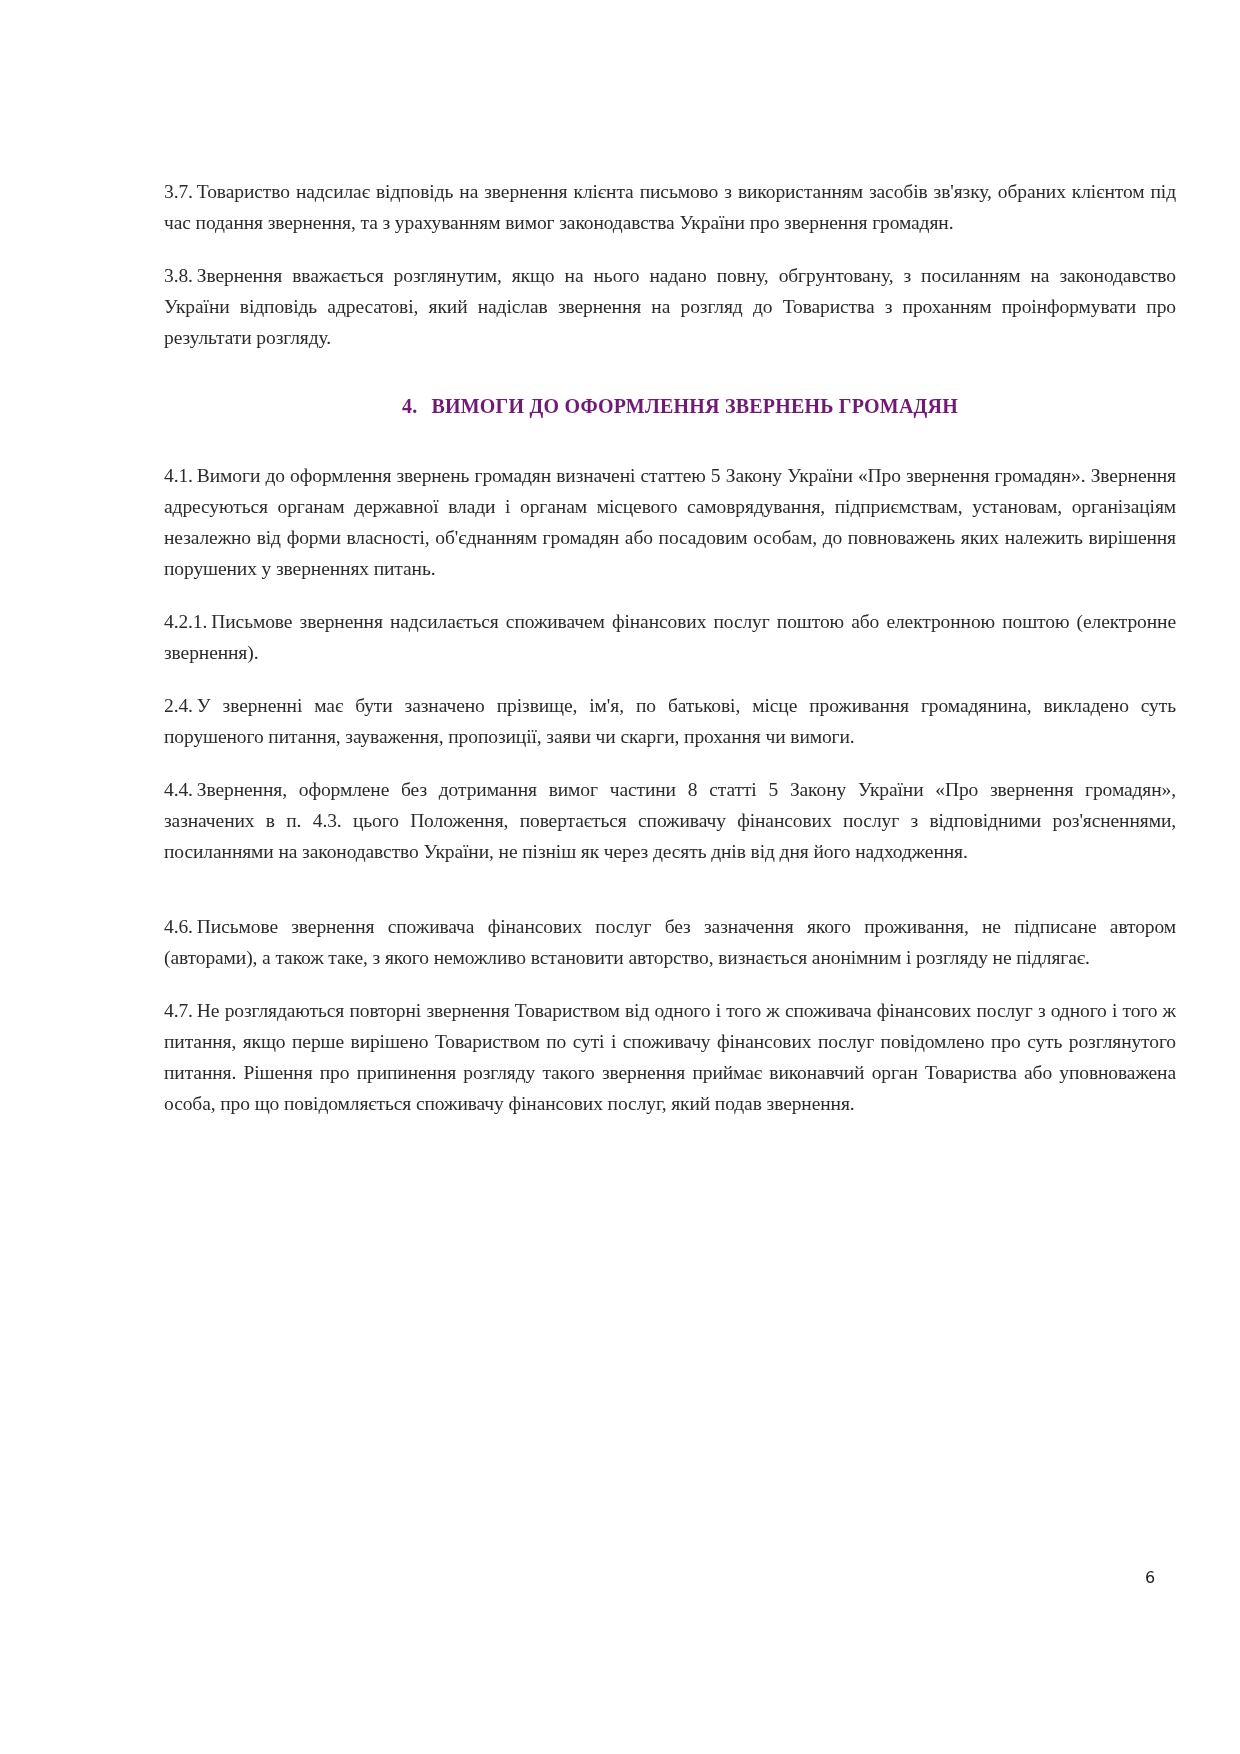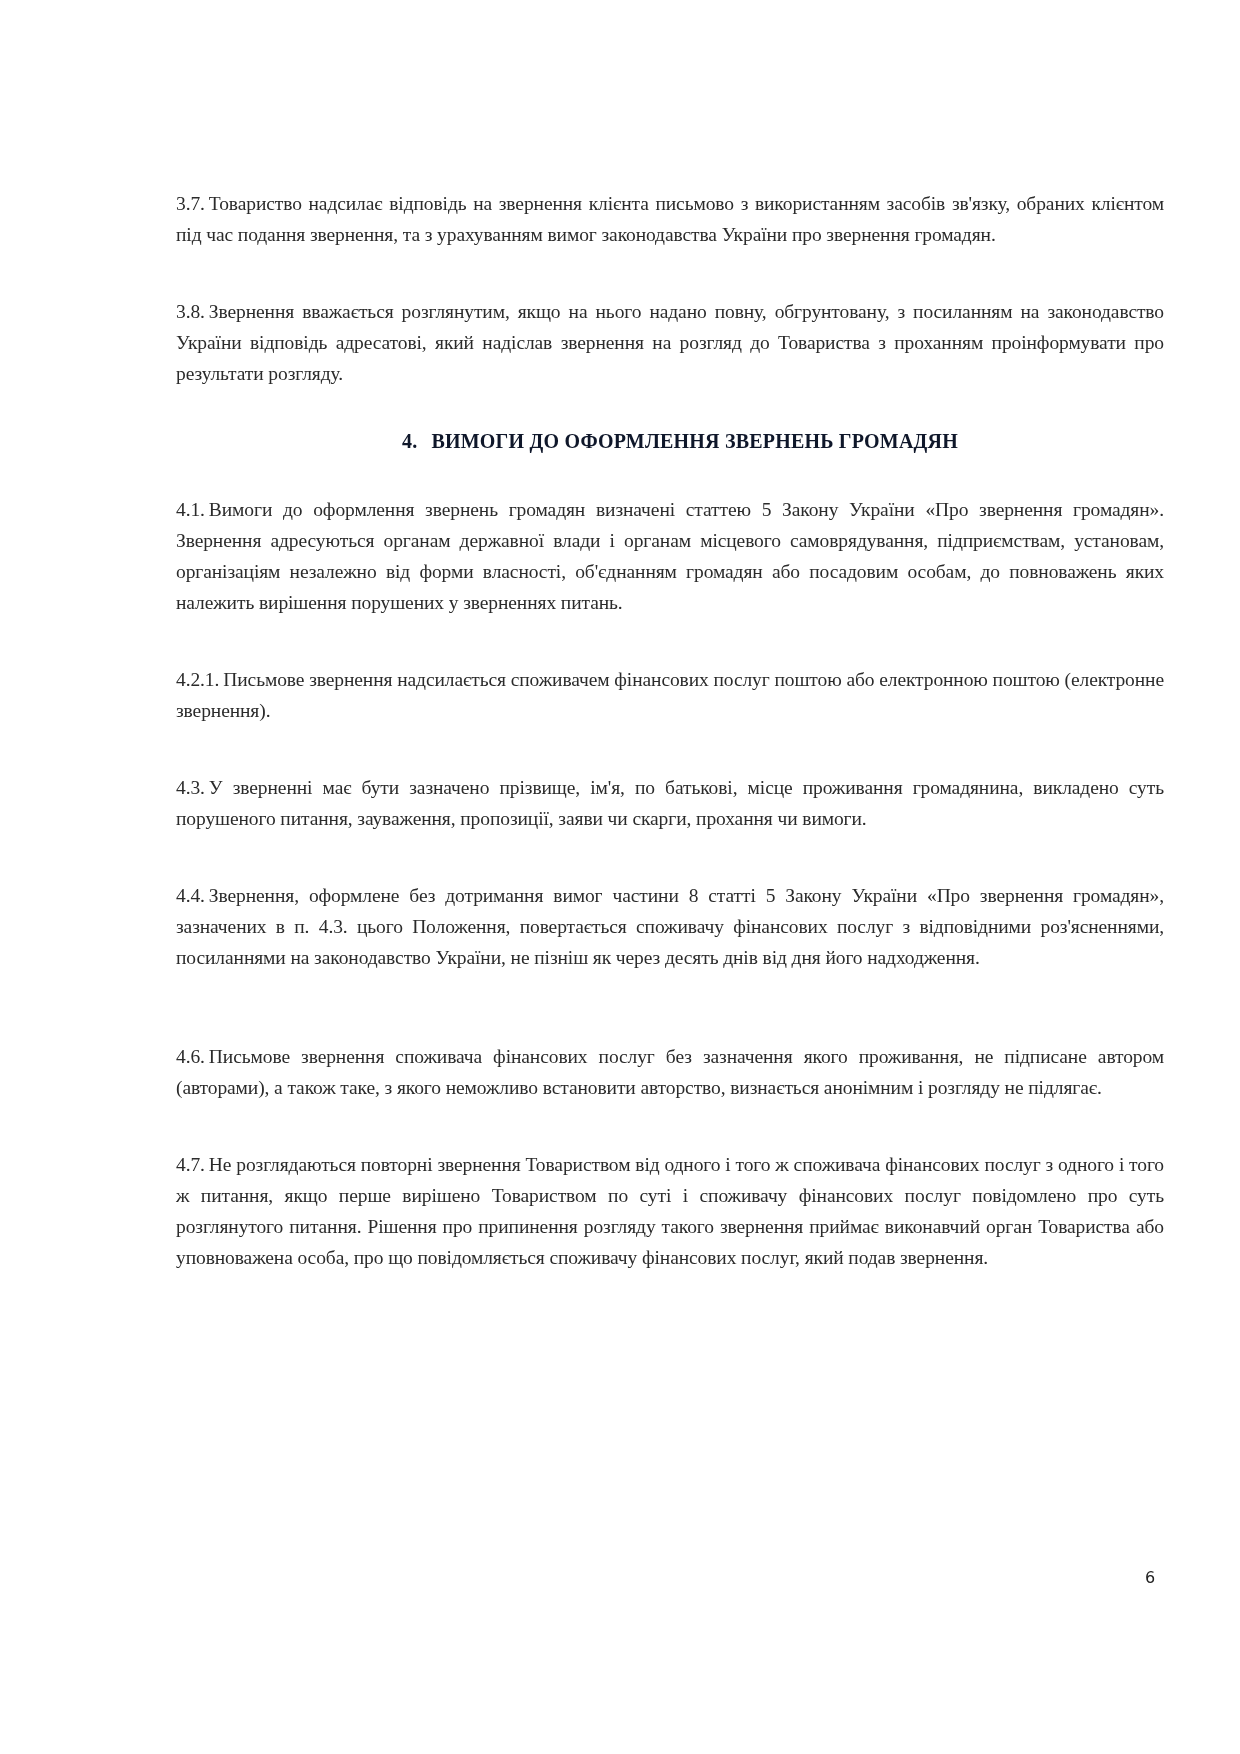--- a/index.html
+++ b/index.html
@@ -19,37 +19,37 @@
     .content {
       position: absolute;
       left: 164px;
       top: 176px;
       width: 1012px;
     }
     .para {
       font-size: 19.5px;
       line-height: 31px;
       text-align: justify;
-      margin: 12px;
+      margin: 0;
       letter-spacing: -0.1px;
     }
     .para .num {
       margin-right: 4px;
     }
     .gap {
       height: 22px;
     }
     .heading {
       text-align: center;
       font-weight: bold;
       font-size: 20px;
       line-height: 31px;
-      margin: 3px;
+      margin: 16px;
       padding-left: 20px;
-      color: #0f172a;
+      color: #701a75;
       letter-spacing: 0.2px;
     }
     .heading .hnum {
       margin-right: 14px;
     }
     .page-number {
       position: absolute;
       left: 1145px;
       top: 1568px;
       font-family: "DejaVu Sans", "Liberation Sans", sans-serif;
@@ -82,21 +82,21 @@
       <span class="num">4.1.</span><span>Вимоги до оформлення звернень громадян визначені статтею 5 Закону України «Про звернення громадян». Звернення адресуються органам державної влади і органам місцевого самоврядування, підприємствам, установам, організаціям незалежно від форми власності, об'єднанням громадян або посадовим особам, до повноважень яких належить вирішення порушених у зверненнях питань.</span>
     </p>
     <div class="gap"></div>
 
     <p class="para">
       <span class="num">4.2.1.</span><span>Письмове звернення надсилається споживачем фінансових послуг поштою або електронною поштою (електронне звернення).</span>
     </p>
     <div class="gap"></div>
 
     <p class="para">
-      <span class="num">4.3.</span><span>У зверненні має бути зазначено прізвище, ім'я, по батькові, місце проживання громадянина, викладено суть порушеного питання, зауваження, пропозиції, заяви чи скарги, прохання чи вимоги.</span>
+      <span class="num">2.4.</span><span>У зверненні має бути зазначено прізвище, ім'я, по батькові, місце проживання громадянина, викладено суть порушеного питання, зауваження, пропозиції, заяви чи скарги, прохання чи вимоги.</span>
     </p>
     <div class="gap"></div>
 
     <p class="para">
       <span class="num">4.4.</span><span>Звернення, оформлене без дотримання вимог частини 8 статті 5 Закону України «Про звернення громадян», зазначених в п. 4.3. цього Положення, повертається споживачу фінансових послуг з відповідними роз'ясненнями, посиланнями на законодавство України, не пізніш як через десять днів від дня його надходження.</span>
     </p>
     <div class="gap"></div>
 
     <div class="gap"></div>
 

